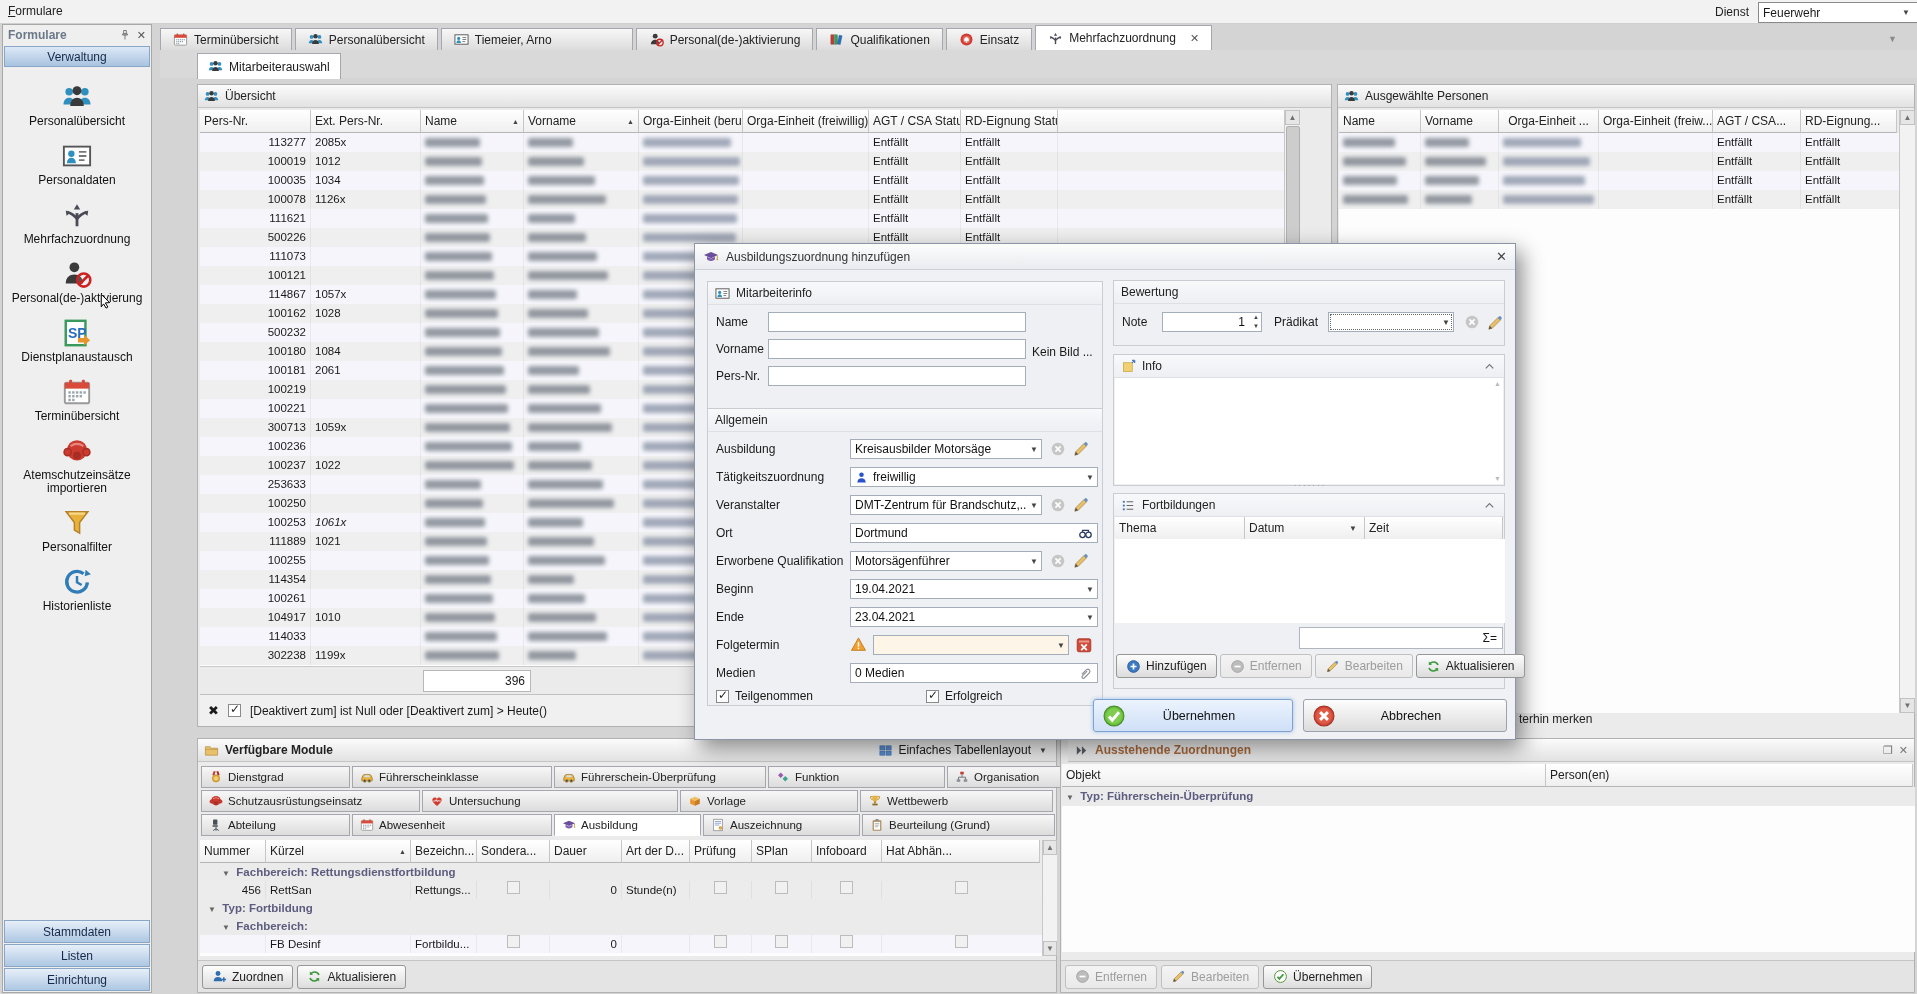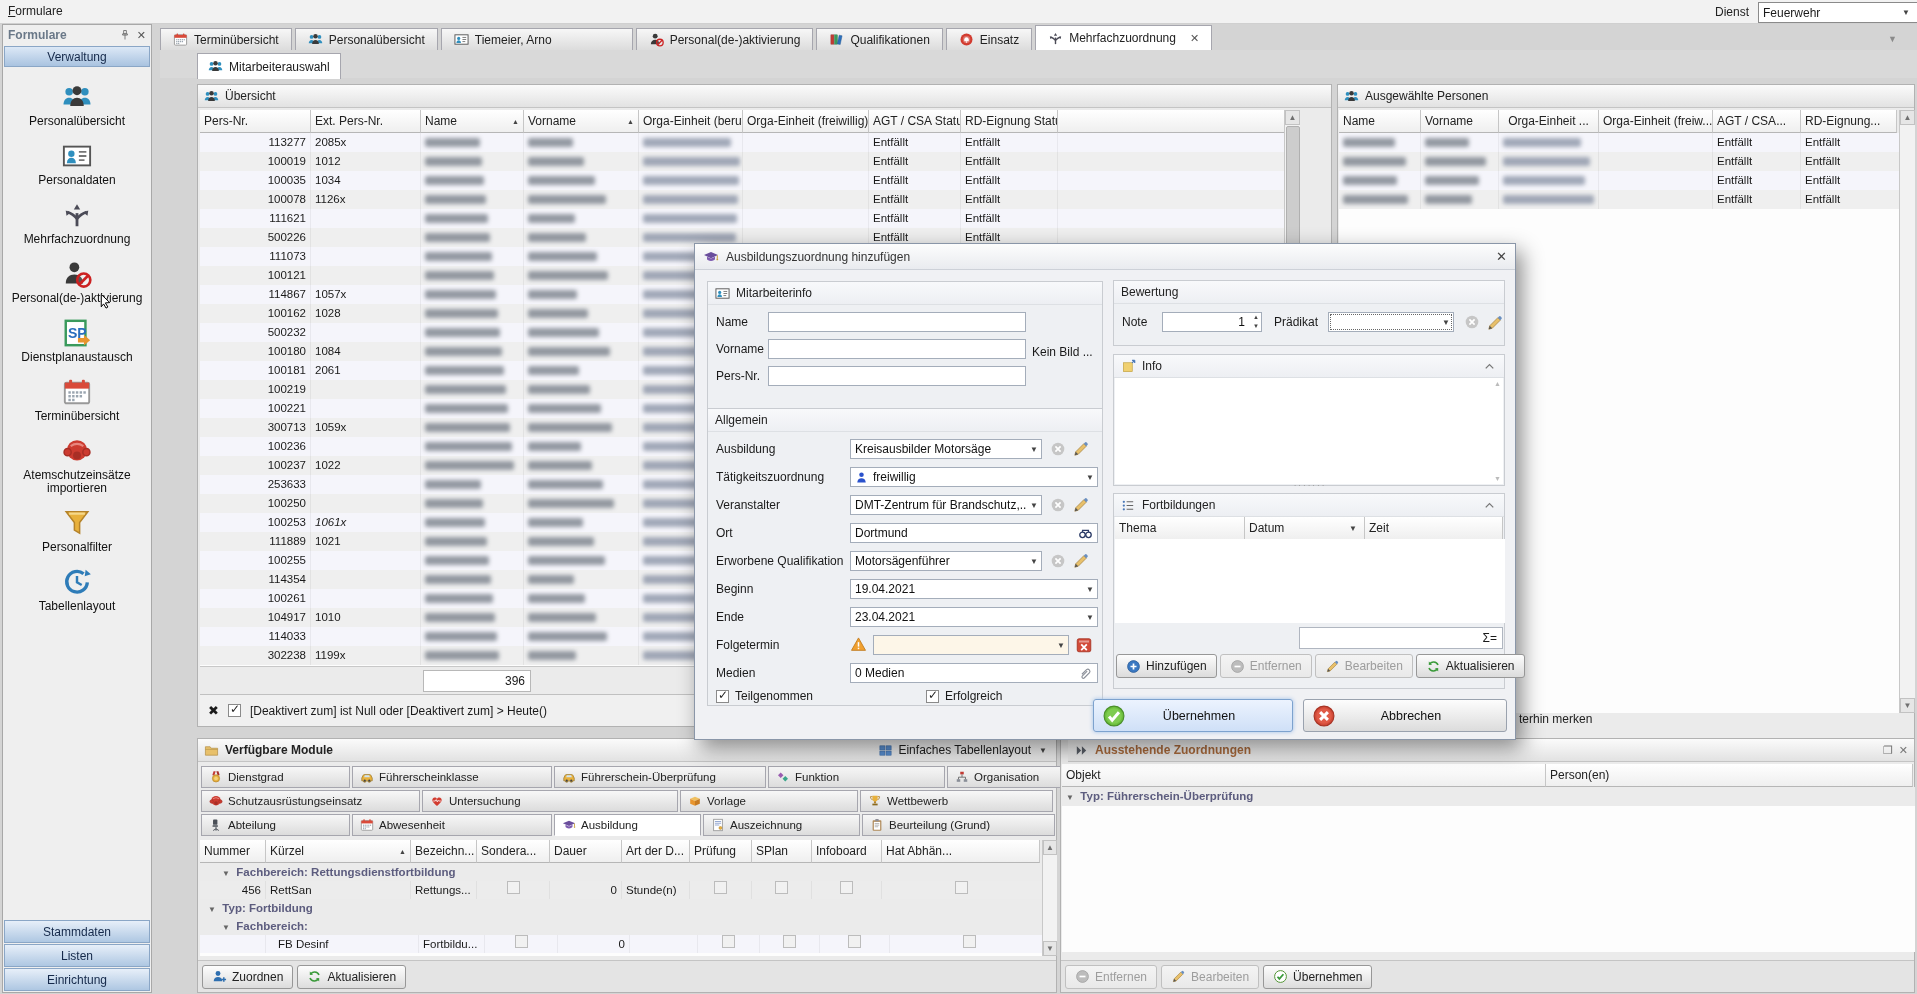--- a/index.html
+++ b/index.html
@@ -334,21 +334,21 @@
           <span class="lbl">Personalfilter</span>
         </div>
         <div class="sb-item">
           <span class="ic" style="width:30px;height:30px;">
             <svg viewBox="0 0 16 16">
               <path d="M13.5 8.2a5.5 5.5 0 11-2-4.6" fill="none" stroke="#2e7cb8" stroke-width="1.8"></path>
               <path d="M12.6 1.4l-.5 3.5 3.3-1z" fill="#2e7cb8"></path>
               <path d="M8 4.8v3.4l2.5 1.4" stroke="#2e7cb8" stroke-width="1.3" fill="none"></path>
             </svg>
           </span>
-          <span class="lbl">Tabellenlayout</span>
+          <span class="lbl">Historienliste</span>
         </div>
       </div>
     <div class="sb-bottom">
       <div class="sb-btn">Stammdaten</div>
       <div class="sb-btn">Listen</div>
       <div class="sb-btn">Einrichtung</div>
     </div>
   </div>
 
   <div class="abs subtabrow">
@@ -1054,21 +1054,21 @@
           <div class="tcell" style="width:158px;flex:none;text-align:center;border-right:none;"><span class="cb dim"></span></div>
         </div>
         <div class="trow grouprow" style="background: rgb(235, 235, 235); height: 18px; line-height: 18px;">
           <div class="tcell" style="padding-left:8px;border-right:none;"><span style="font-size:8px;color:#666;">▼</span>&nbsp; Typ: Fortbildung</div>
         </div>
         <div class="trow grouprow" style="background: rgb(235, 235, 235); height: 18px; line-height: 18px;">
           <div class="tcell" style="padding-left:22px;border-right:none;"><span style="font-size:8px;color:#666;">▼</span>&nbsp; Fachbereich:</div>
         </div>
         <div class="trow" style="background: rgb(245, 245, 251); height: 18px; line-height: 18px;">
           <div class="tcell num" style="width:66px;flex:none;"></div>
-          <div class="tcell" style="width:145px;flex:none;margin-left:8px;">FB Desinf</div>
+          <div class="tcell" style="width:145px;flex:none;">FB Desinf</div>
           <div class="tcell" style="width:66px;flex:none;">Fortbildu...</div>
           <div class="tcell" style="width:73px;flex:none;text-align:center;"><span class="cb dim"></span></div>
           <div class="tcell num" style="width:72px;flex:none;">0</div>
           <div class="tcell" style="width:68px;flex:none;"></div>
           <div class="tcell" style="width:62px;flex:none;text-align:center;"><span class="cb dim"></span></div>
           <div class="tcell" style="width:60px;flex:none;text-align:center;"><span class="cb dim"></span></div>
           <div class="tcell" style="width:70px;flex:none;text-align:center;"><span class="cb dim"></span></div>
           <div class="tcell" style="width:158px;flex:none;text-align:center;border-right:none;"><span class="cb dim"></span></div>
         </div>
       </div>

